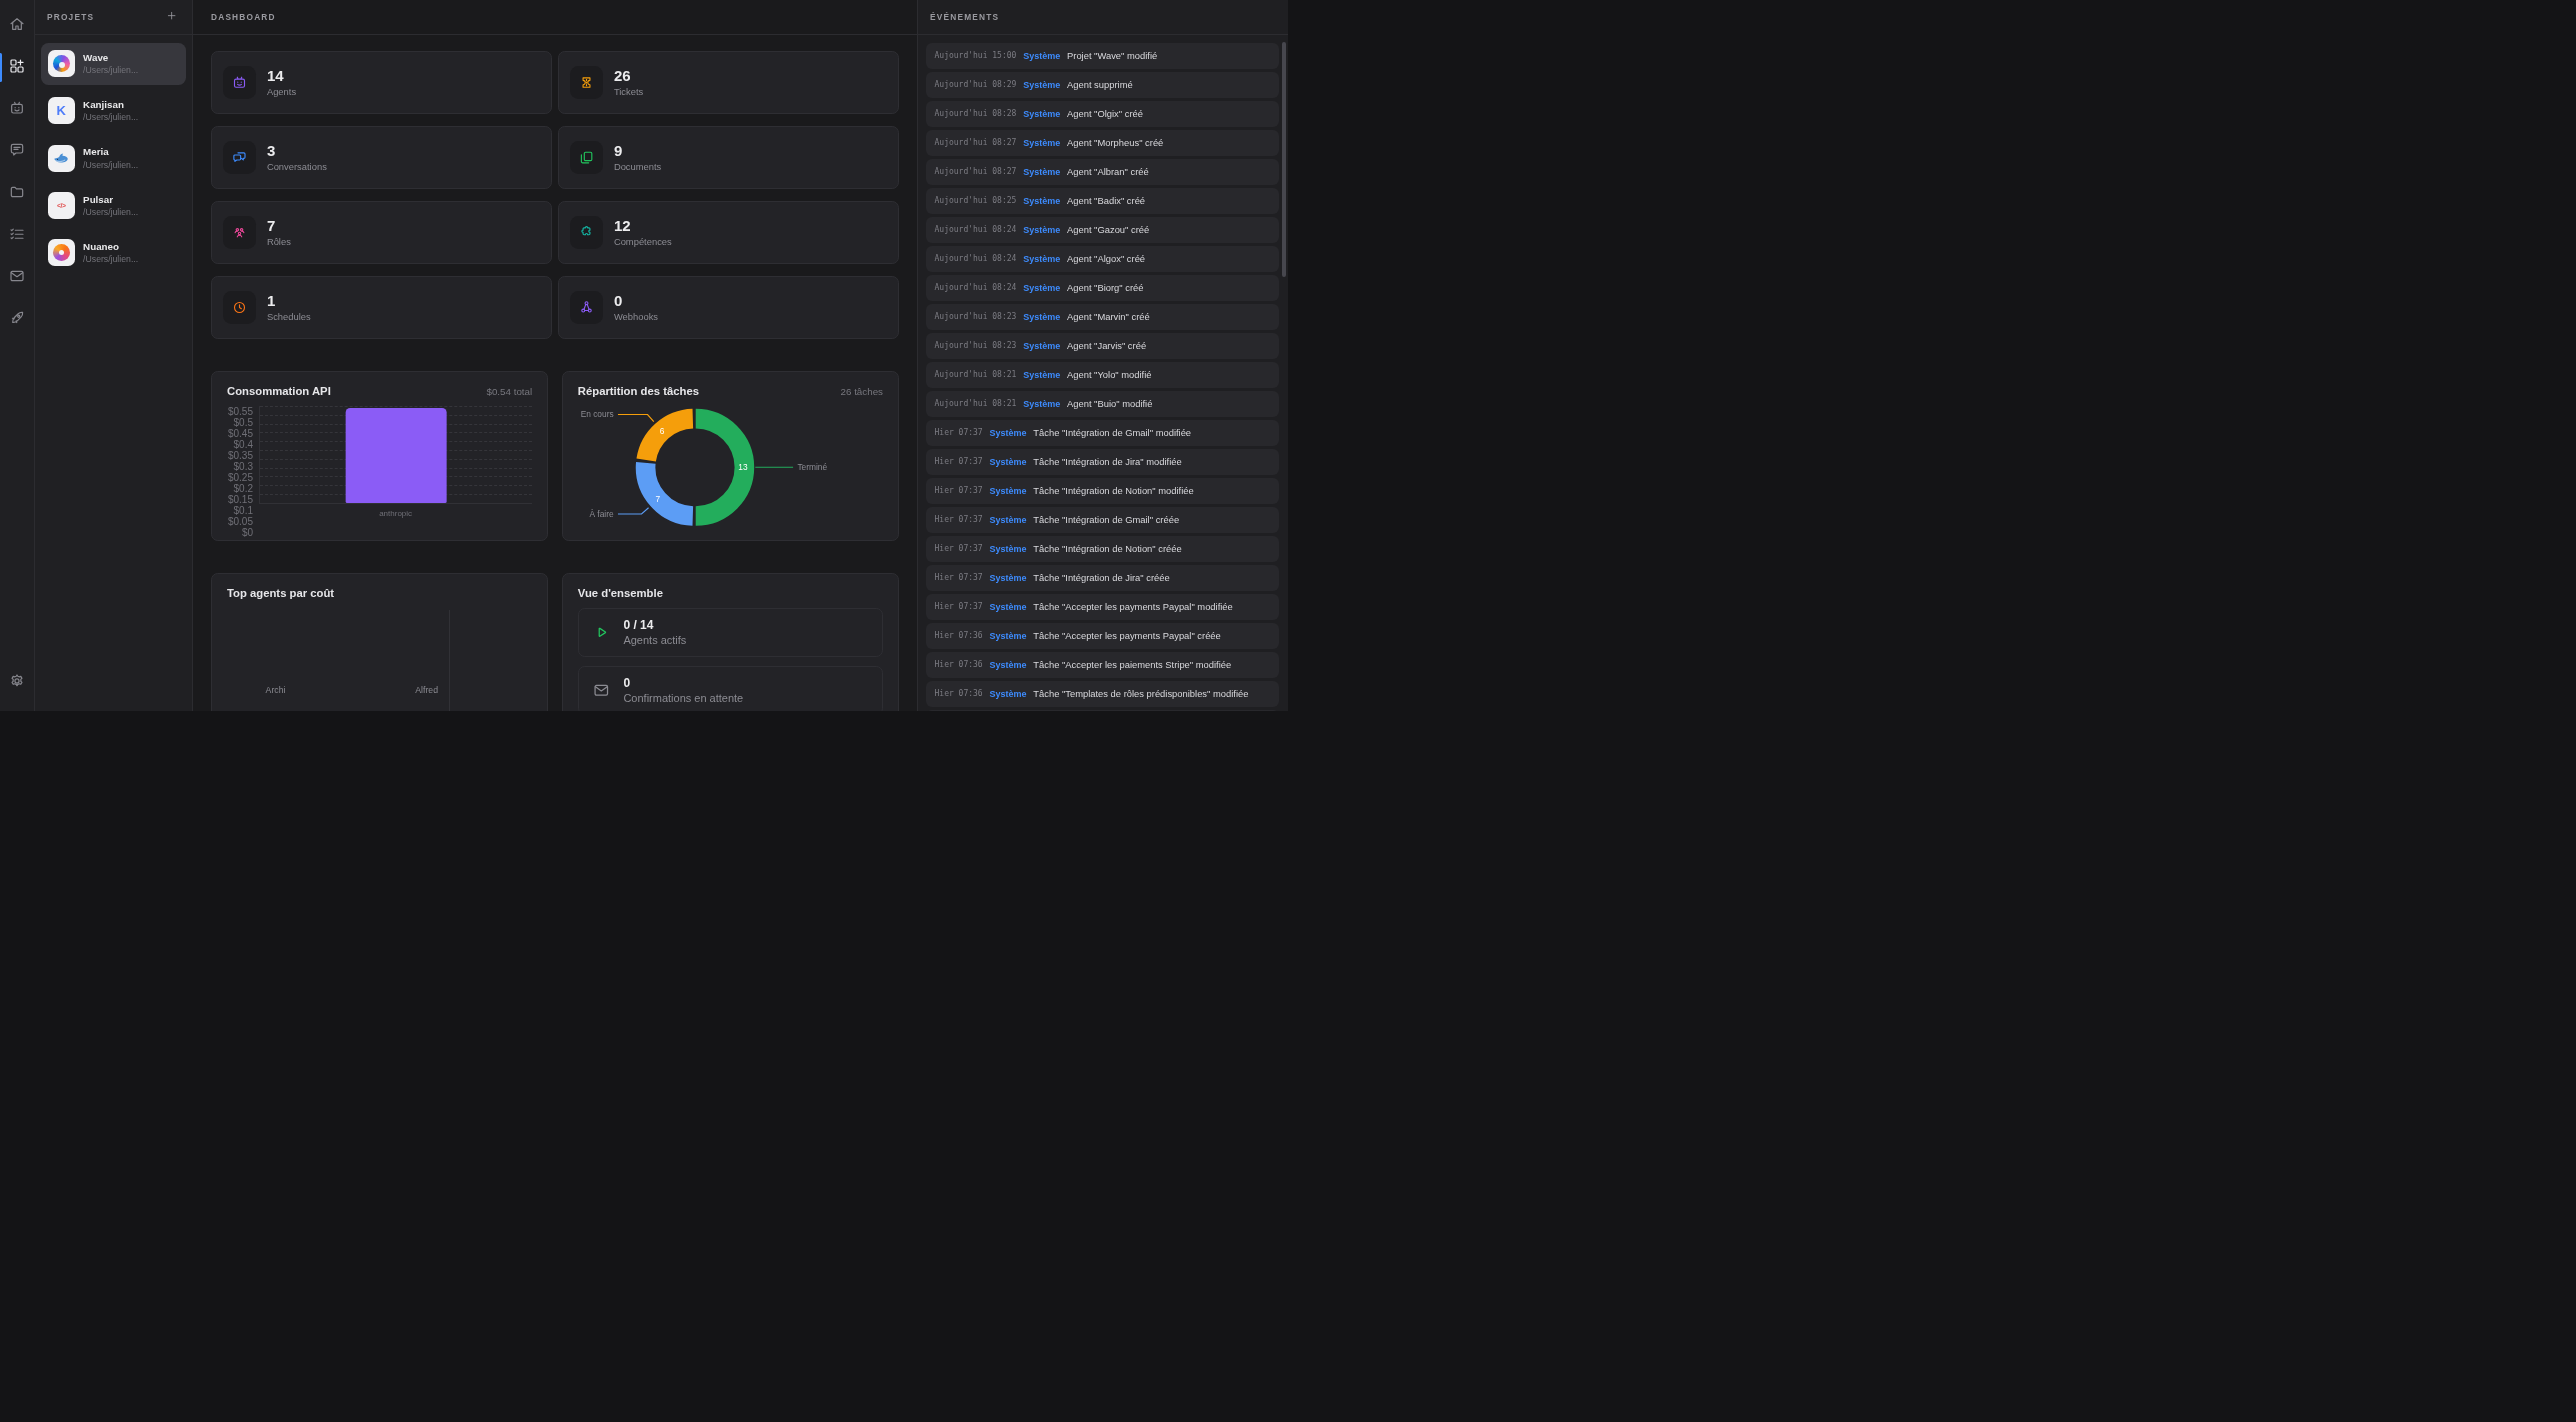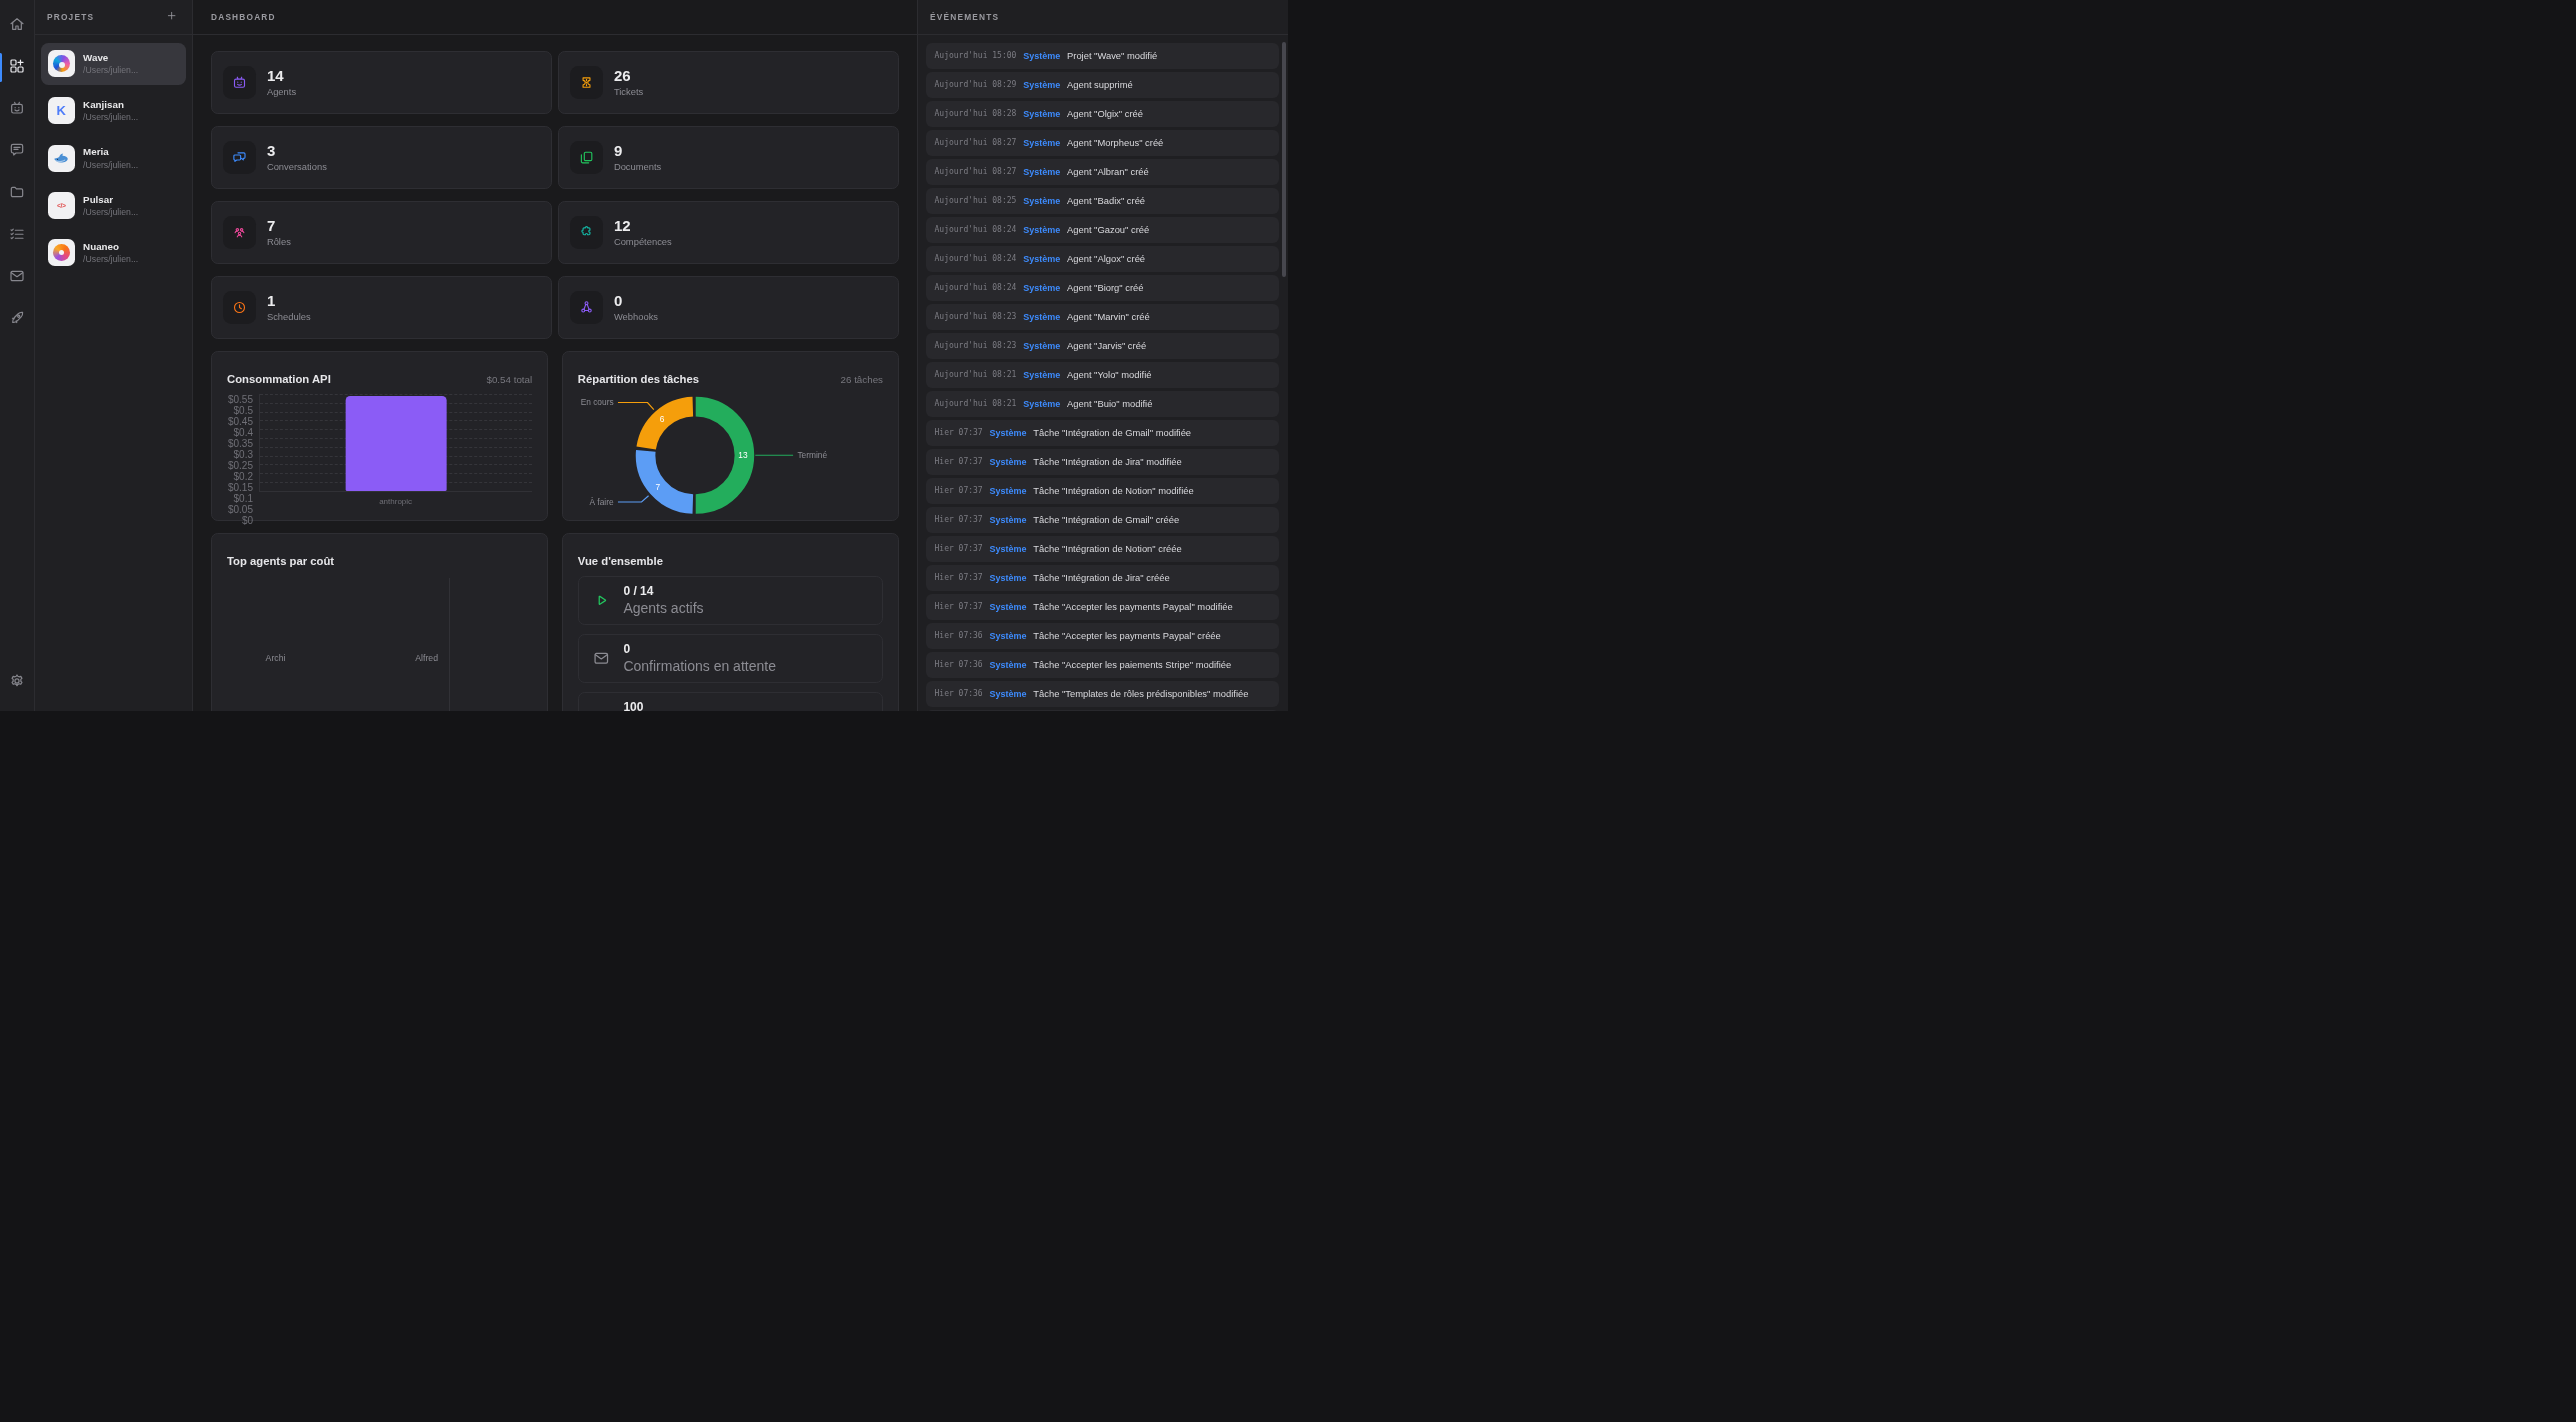--- a/index.html
+++ b/index.html
@@ -44,21 +44,21 @@
   .stats-grid { display:grid; grid-template-columns:1fr; column-gap:13.6px; row-gap:12px; }
   .stat-pair { display:grid; grid-template-columns:1fr 1fr; gap:6px; }
   .card { background:#232327; border:0.8px solid #2e2e33; border-radius:6.8px; }
   .stat-card { height:63px; display:flex; align-items:center; gap:10.6px; padding:0 11.3px; }
   .stat-icon { width:33px; height:33px; flex:none; border-radius:8.3px; background:#1c1c1f; display:flex; align-items:center; justify-content:center; }
   .stat-icon svg { width:15px; height:15px; }
   .stat-value { font-size:15px; font-weight:700; color:#ececee; line-height:1; }
   .stat-label { font-size:9.4px; color:#8c8c93; margin-top:3.8px; }
 
   .charts-grid { display:grid; grid-template-columns:1fr 1fr; gap:13.6px; margin-top:12px; }
-  .chart-card { padding:21px 15px; }
+  .chart-card { padding:13px 15px;margin-top:20px; }
   .chart-card.tall { height:221px; }
   .chart-card.short { height:170px; }
   .chart-head { display:flex; justify-content:space-between; align-items:baseline; }
   .chart-title { font-size:11.3px; font-weight:700; color:#e6e6e9; }
   .chart-meta { font-size:9.8px; color:#77777e; }
 
   
   .vchart { display:flex; margin-top:9px; height:112px; }
   .yaxis { width:32px; flex:none; display:flex; flex-direction:column; justify-content:space-between; align-items:flex-end; padding-right:6px; font-size:10px; color:#6f6f76; }
   .plotcol { flex:1; display:flex; flex-direction:column; }
@@ -76,21 +76,21 @@
   .hrow { flex:1; display:flex; align-items:center; }
   .hcat { width:69px; flex:none; text-align:right; padding-right:10.6px; font-size:8.7px; color:#8c8c93; }
   .htrack { flex:1; align-self:stretch; display:flex; align-items:center; border-left:0.8px solid #313136; padding-right:50px; }
   .hbar { height:40px; background:#9e6df2; border-radius:4.5px; display:flex; align-items:center; justify-content:center; color:#fff; font-size:8.3px; }
 
   
   .ov-row { border:0.8px solid #2e2e33; border-radius:6.8px; height:49px; display:flex; align-items:center; gap:13px; padding:0 13.6px; margin-top:9px; }
   .ov-icon { width:18px; flex:none; display:flex; align-items:center; justify-content:center; }
   .ov-icon svg { width:16.6px; height:16.6px; }
   .ov-value { font-size:12px; font-weight:700; color:#ececee; line-height:1; }
-  .ov-label { font-size:14px; color:#8c8c93; margin-top:3.8px; }
+  .ov-label { font-size:11px; color:#8c8c93; margin-top:3.8px; }
 
   
   .events { width:371px; flex:none; background:#1f1f22; border-left:0.8px solid #2c2c30; display:flex; flex-direction:column; position:relative; }
   .event-list { flex:1; overflow:hidden; padding:7.5px 9px 0 7.5px; }
   .event-row { background:#28282c; border-radius:6px; height:26px; display:flex; align-items:center; gap:6.8px; padding:0 9px; margin-bottom:3px; white-space:nowrap; overflow:hidden; }
   .event-time { font-family:"DejaVu Sans Mono", monospace; font-size:8px; color:#7c7c83; }
   .event-source { font-size:9px; font-weight:700; color:#3d8bfd; }
   .event-msg { font-size:9.4px; color:#d9d9dd; overflow:hidden; text-overflow:ellipsis; }
   .events-scrollbar { position:absolute; right:2.3px; top:42px; width:3.8px; height:235px; border-radius:2.3px; background:#47474e; cursor:pointer; }
 </style>

